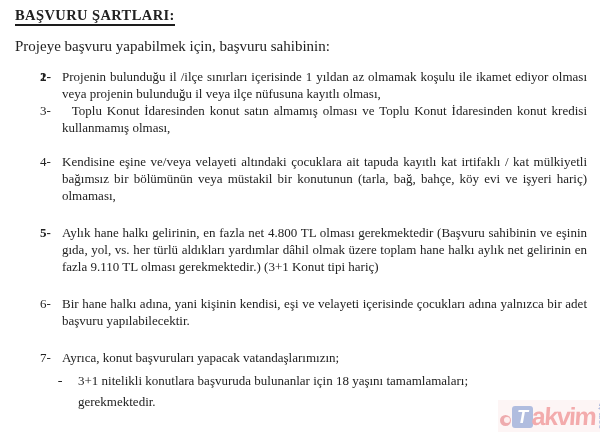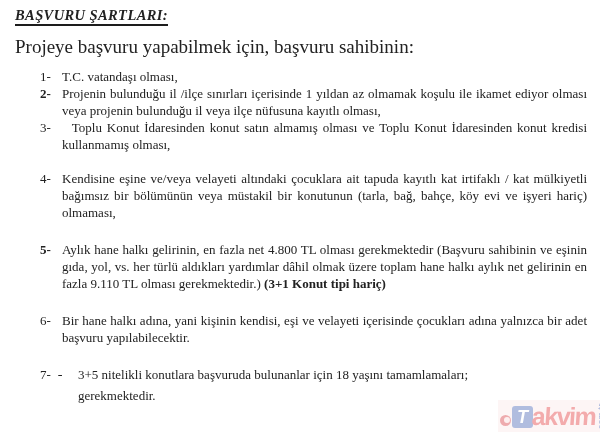--- a/index.html
+++ b/index.html
@@ -16,40 +16,39 @@
   }
   .doc-title {
     display: inline-block;
     font-size: 14.5px;
     font-weight: bold;
     letter-spacing: 0.4px;
     border-bottom: 2px solid #1d1d1d;
     padding-bottom: 1px;
     margin: 0;
     line-height: 16px;
-    font-style: italic;
   }
   .intro {
     margin: 12px 0 0 0;
-    font-size: 19px;
+    font-size: 15px;
     line-height: 17px;
   }
   .reqs {
     margin: 13px 0 0 25px;
   }
   .item {
     position: relative;
     padding-left: 22px;
     font-size: 13px;
     line-height: 17px;
     text-align: justify;
   }
   .item .num { position: absolute; left: 0; top: 0; }
   .item .num.bn { font-weight: bold; }
-  .item b { font-weight: bold; }
+  .item b { font-weight: normal; }
   .gap  { margin-top: 17px; }
   .gap2 { margin-top: 20px; }
   .sublist { margin-left: 18px; }
   .sub {
     position: relative;
     padding-left: 20px;
     font-size: 13px;
     line-height: 17px;
   }
   .sub .dash { position: absolute; left: 0; top: 0; }
@@ -131,21 +130,20 @@
 <div class="page">
 
   <h1 class="doc-title">BAŞVURU ŞARTLARI:</h1>
 
   <p class="intro">Projeye başvuru yapabilmek için, başvuru sahibinin:</p>
 
   <div class="reqs">
 
     <div class="item">
       <span class="num">1-</span>
-      <span>T.C. vatandaşı olması,</span>
     </div>
 
     <div class="item">
       <span class="num bn">2-</span>
       <span>Projenin bulunduğu il /ilçe sınırları içerisinde 1 yıldan az olmamak koşulu ile ikamet ediyor olması veya projenin bulunduğu il veya ilçe nüfusuna kayıtlı olması,</span>
     </div>
 
     <div class="item">
       <span class="num">3-</span>
       <span>&nbsp;&nbsp;Toplu Konut İdaresinden konut satın almamış olması ve Toplu Konut İdaresinden konut kredisi kullanmamış olması,</span>
@@ -161,29 +159,30 @@
       <span>Aylık hane halkı gelirinin, en fazla net 4.800 TL olması gerekmektedir (Başvuru sahibinin ve eşinin gıda, yol, vs. her türlü aldıkları yardımlar dâhil olmak üzere toplam hane halkı aylık net gelirinin en fazla 9.110 TL olması gerekmektedir.) </span><b>(3+1 Konut tipi hariç)</b>
     </div>
 
     <div class="item gap2">
       <span class="num">6-</span>
       <span>Bir hane halkı adına, yani kişinin kendisi, eşi ve velayeti içerisinde çocukları adına yalnızca bir adet başvuru yapılabilecektir.</span>
     </div>
 
     <div class="item gap2">
       <span class="num">7-</span>
+      <span>Ayrıca, konut başvuruları yapacak vatandaşlarımızın;</span>
     </div>
 
     <div class="sublist" style="margin-top:0;">
       <div class="sub">
         <span class="dash">-</span>
       </div>
       <div class="sub">
         <span class="dash">-</span>
-        <span>3+5 nitelikli konutlara başvuruda bulunanlar için 18 yaşını tamamlamaları;</span>
+        <span>3+1 nitelikli konutlara başvuruda bulunanlar için 18 yaşını tamamlamaları;</span>
       </div>
       <div class="closing">gerekmektedir.</div>
     </div>
 
   </div>
 
   <div class="wm">
     <span class="wm-flag"></span>
     <span class="wm-t">T</span>
     <span class="wm-brand">akvim</span>

